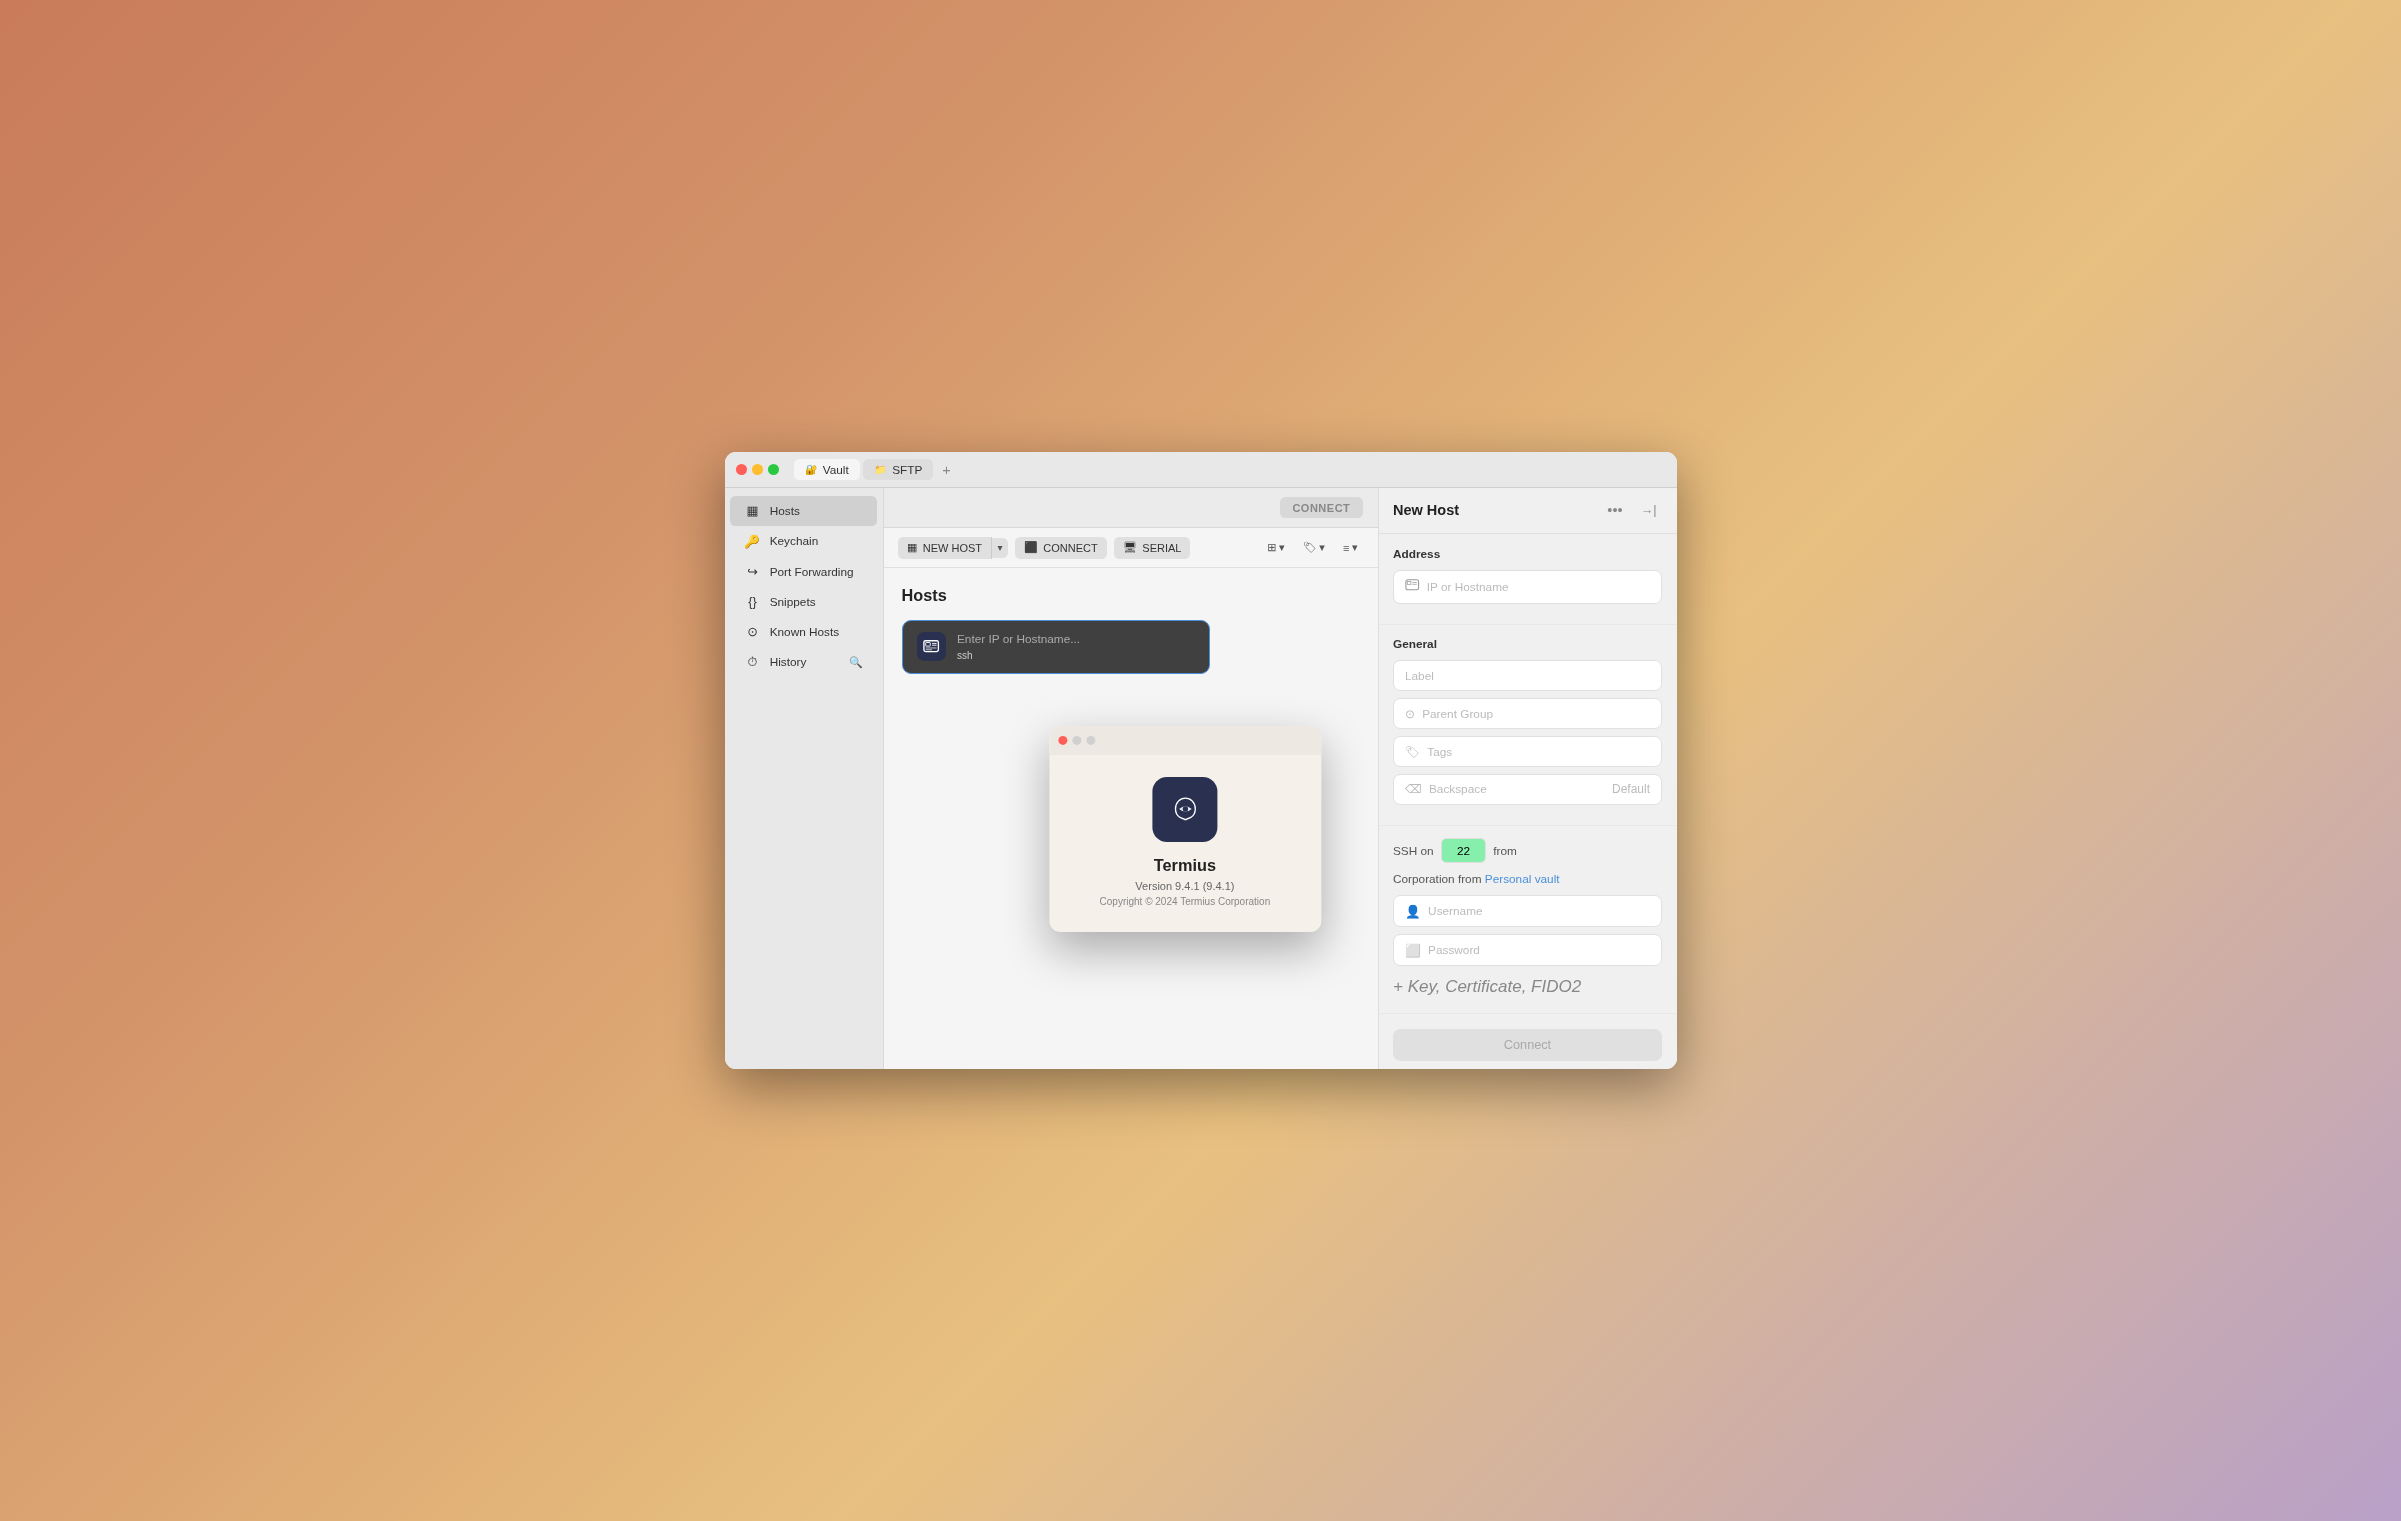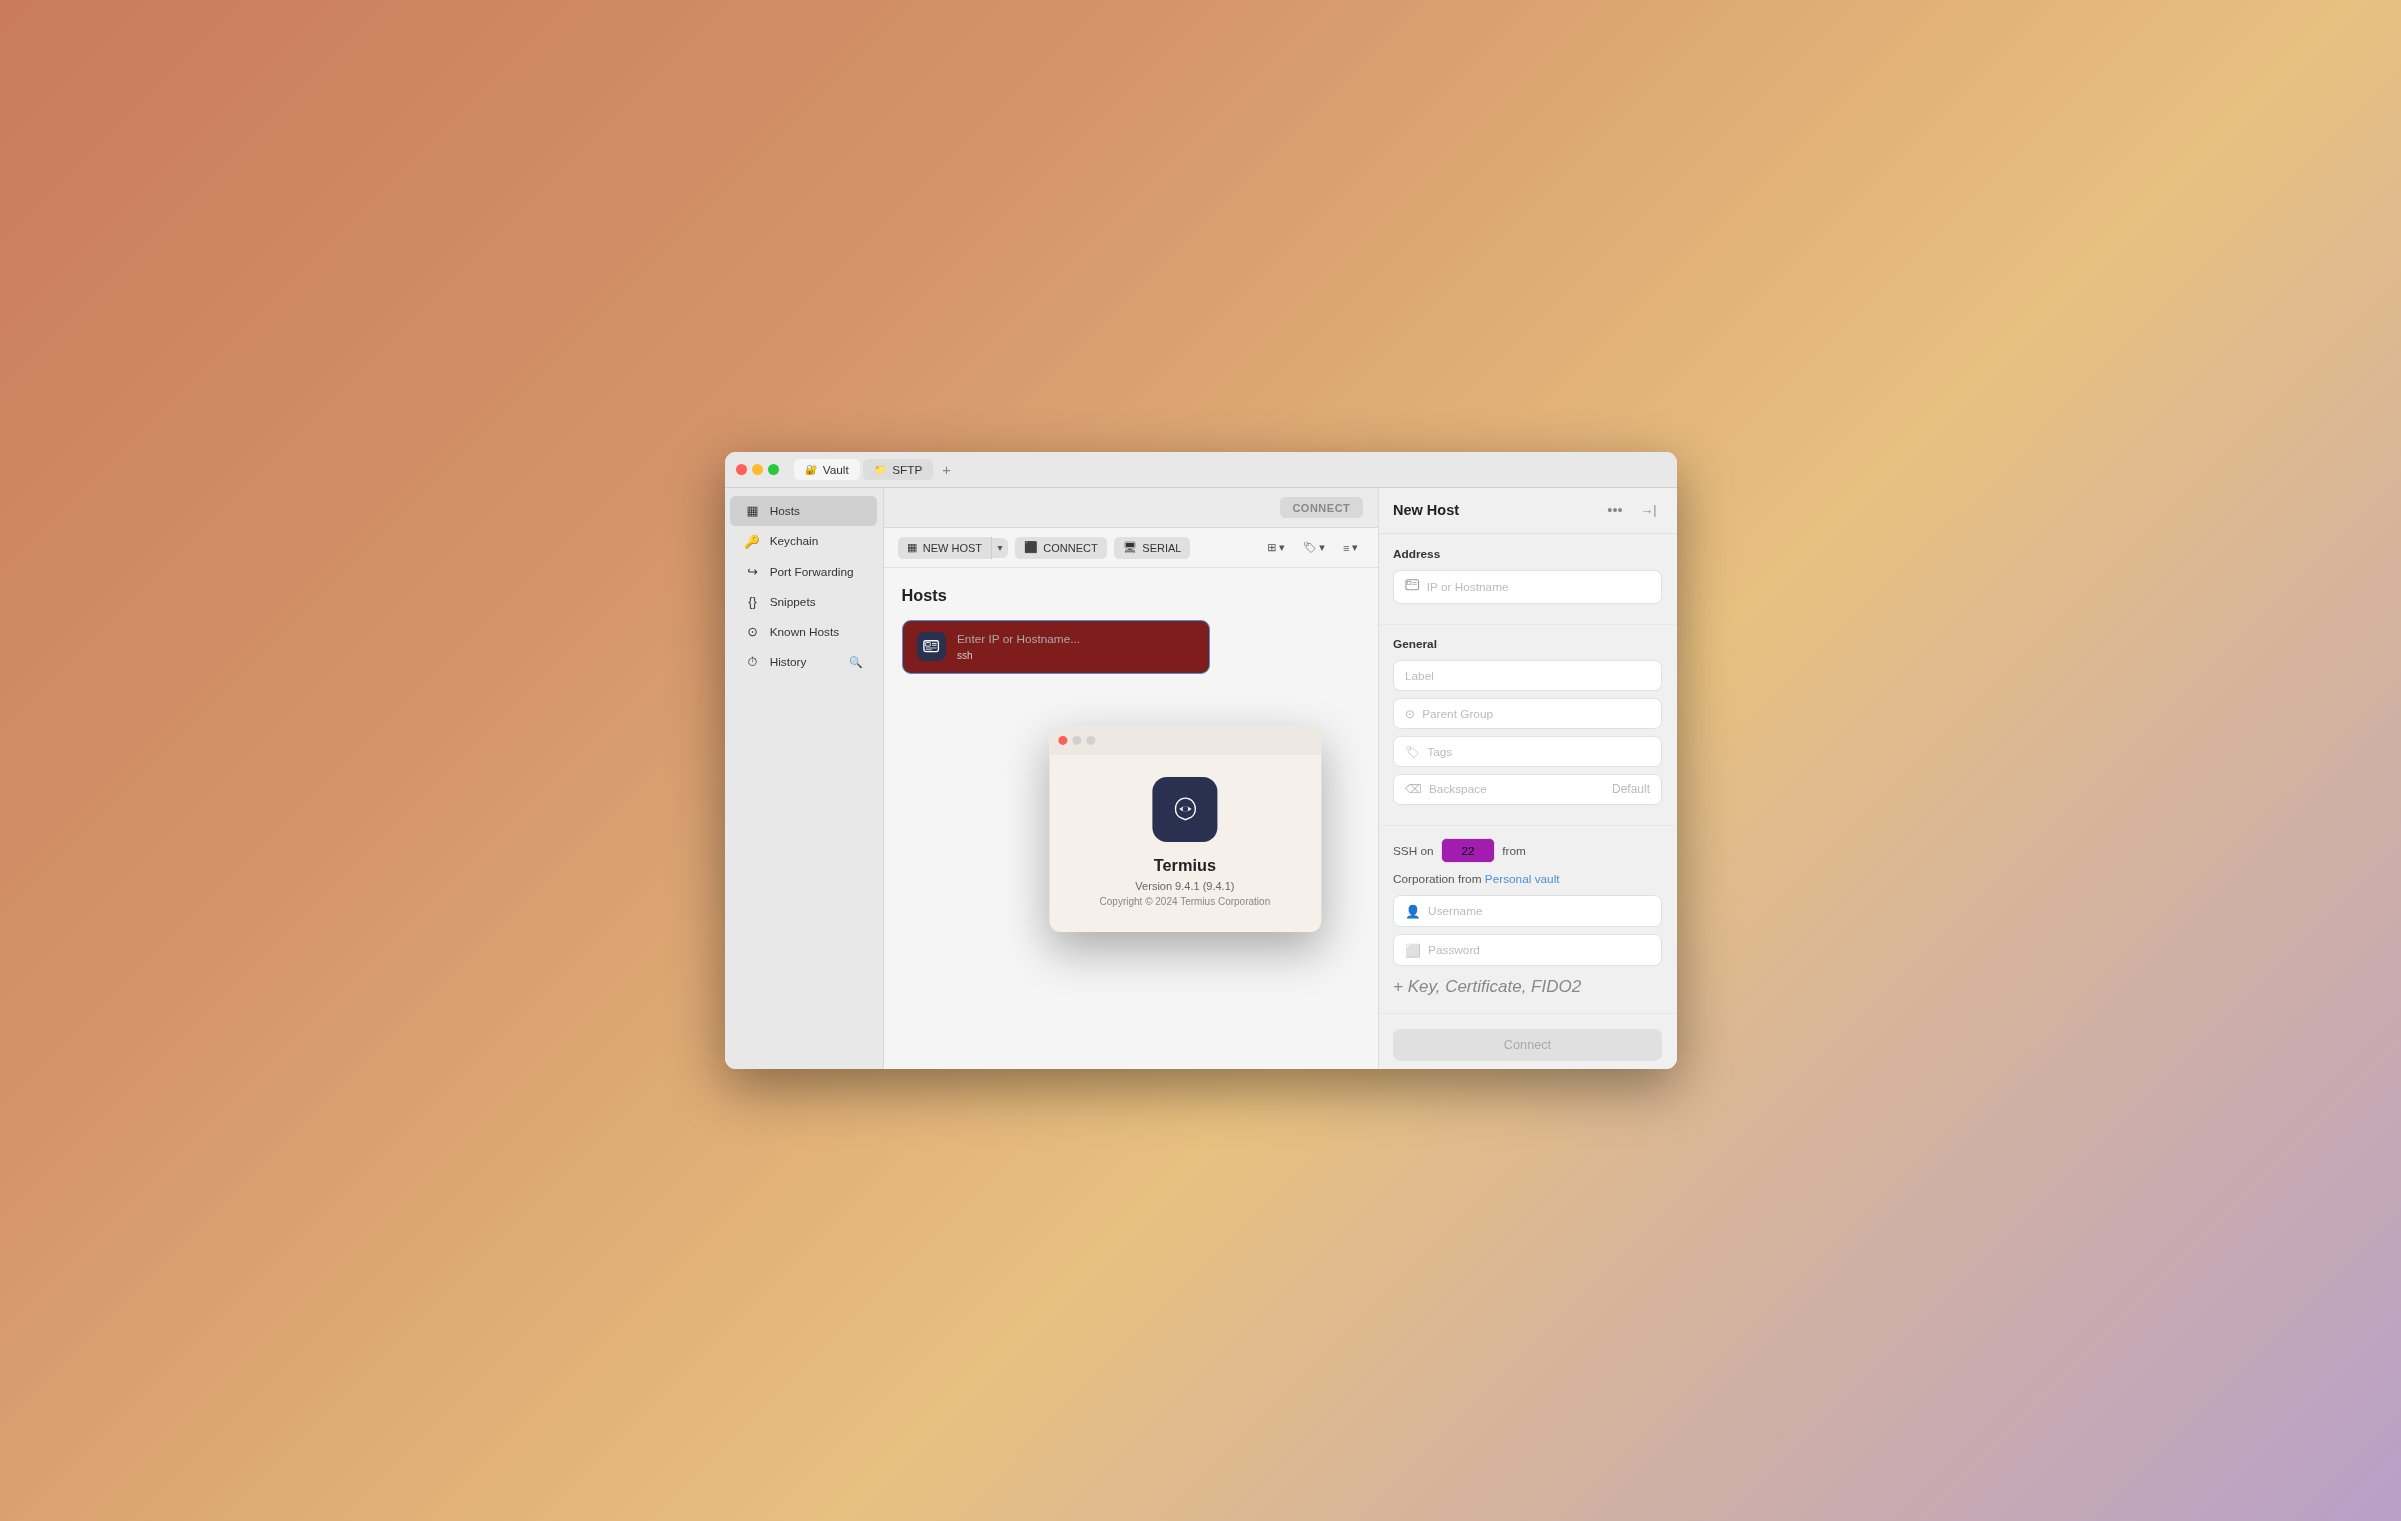--- a/index.html
+++ b/index.html
@@ -221,21 +221,21 @@
     .hosts-title {
       font-size: 16.3px;
       font-weight: 600;
       color: #222;
       margin-bottom: 14.5px;
     }
     .host-input-card {
       display: flex;
       align-items: center;
       gap: 11px;
-      background: #7f1d1d;
+      background: #404040;
       border: 1.8px solid #4a90d9;
       border-radius: 9px;
       padding: 11px 14.5px;
       width: 308px;
       cursor: text;
     }
     .host-input-icon {
       width: 29px;
       height: 29px;
       background: #2a3050;
@@ -417,26 +417,26 @@
     .panel-field-right { margin-left: auto; color: #bbb; font-size: 12px; }
     .ssh-row {
       display: flex;
       align-items: center;
       gap: 7.3px;
       margin-bottom: 9px;
       font-size: 11.8px;
       color: #555;
     }
     .ssh-port-input {
-      background: #a21caf;
+      background: #86efac;
       border: 0.9px solid #e0e0e0;
       border-radius: 5.4px;
       padding: 4.5px 9px;
       font-size: 11.8px;
-      width: 54px;
+      width: 45px;
       text-align: center;
       outline: none;
     }
     .credentials-from {
       font-size: 11.8px;
       color: #555;
       margin-bottom: 9px;
     }
     .credentials-vault {
       color: #4a90d9;

